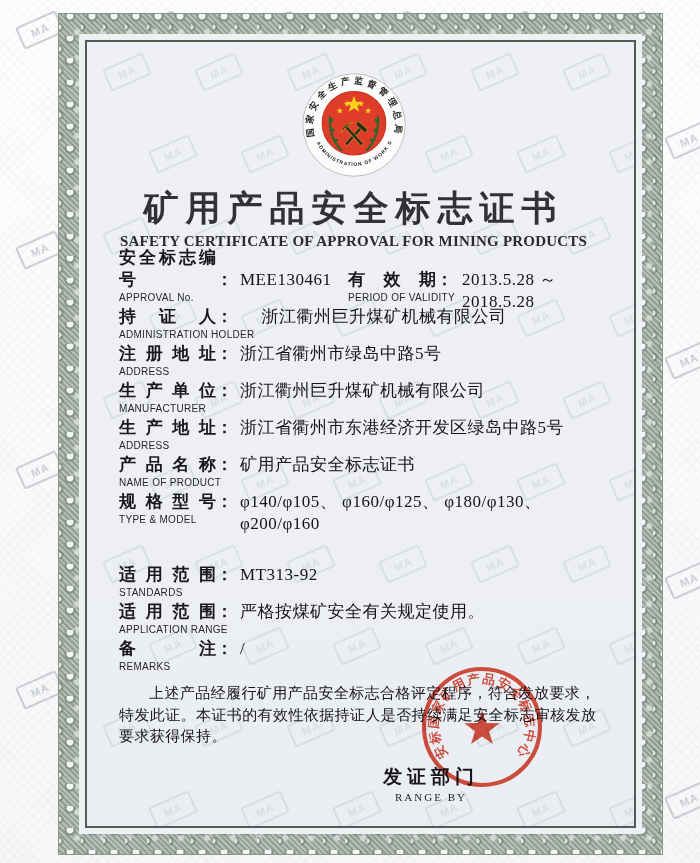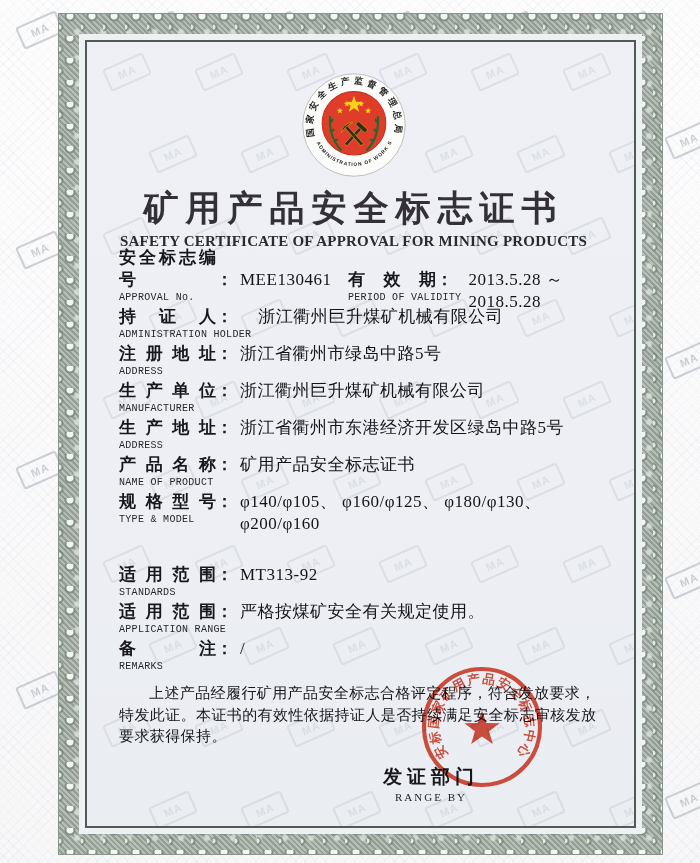--- a/index.html
+++ b/index.html
@@ -65,21 +65,21 @@
   .lcol{flex:0 0 auto;}
   .zl{display:flex;align-items:flex-end;height:22px;}
   .lbl{
     display:inline-block;width:97px;font-size:17px;font-weight:bold;color:#17171c;
     text-align:justify;text-align-last:justify;text-justify:inter-character;line-height:22px;
   }
   .lbl.narrow{width:88px;}
   .cl{font-size:17px;font-weight:bold;line-height:22px;}
   .en{
     font-size:10px;color:#26262c;letter-spacing:.3px;line-height:11px;margin-top:1px;
-    font-family:Liberation Mono, monospace;
+    font-family:Liberation Sans, sans-serif;
   }
   .vcol{flex:1;padding-left:7px;}
   .v{font-size:17px;line-height:22px;color:#141418;letter-spacing:.5px;}
   .row1{position:relative;}
   .grp2{position:absolute;left:229px;top:0;display:flex;}
   .statement{
     margin:11px 0 0;width:478px;font-size:15px;line-height:21.5px;color:#17171c;
     text-indent:2em;letter-spacing:.4px;
   }
   .issued{margin-top:17px;margin-left:162px;width:300px;text-align:center;}

